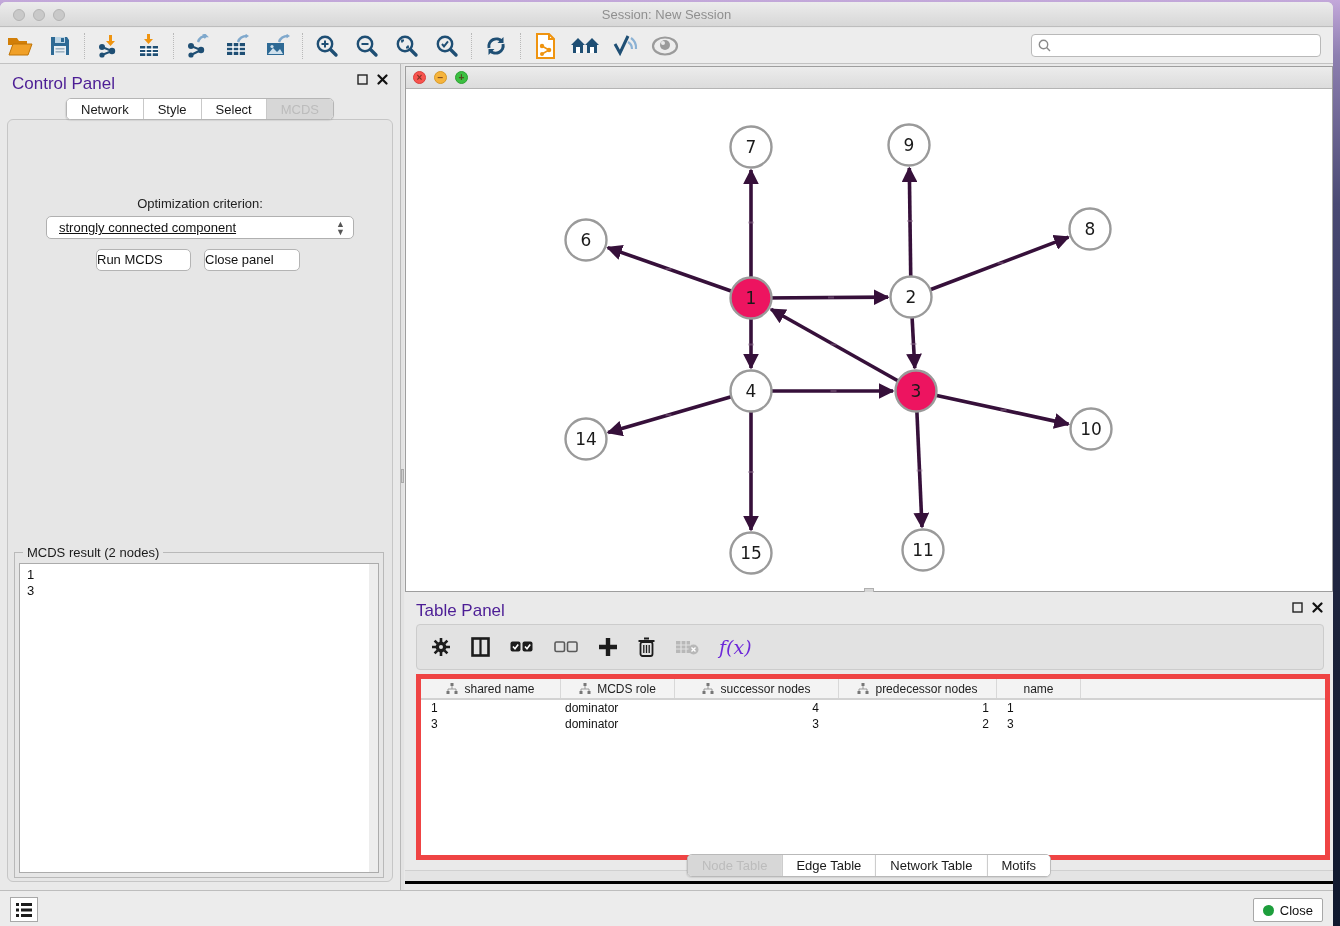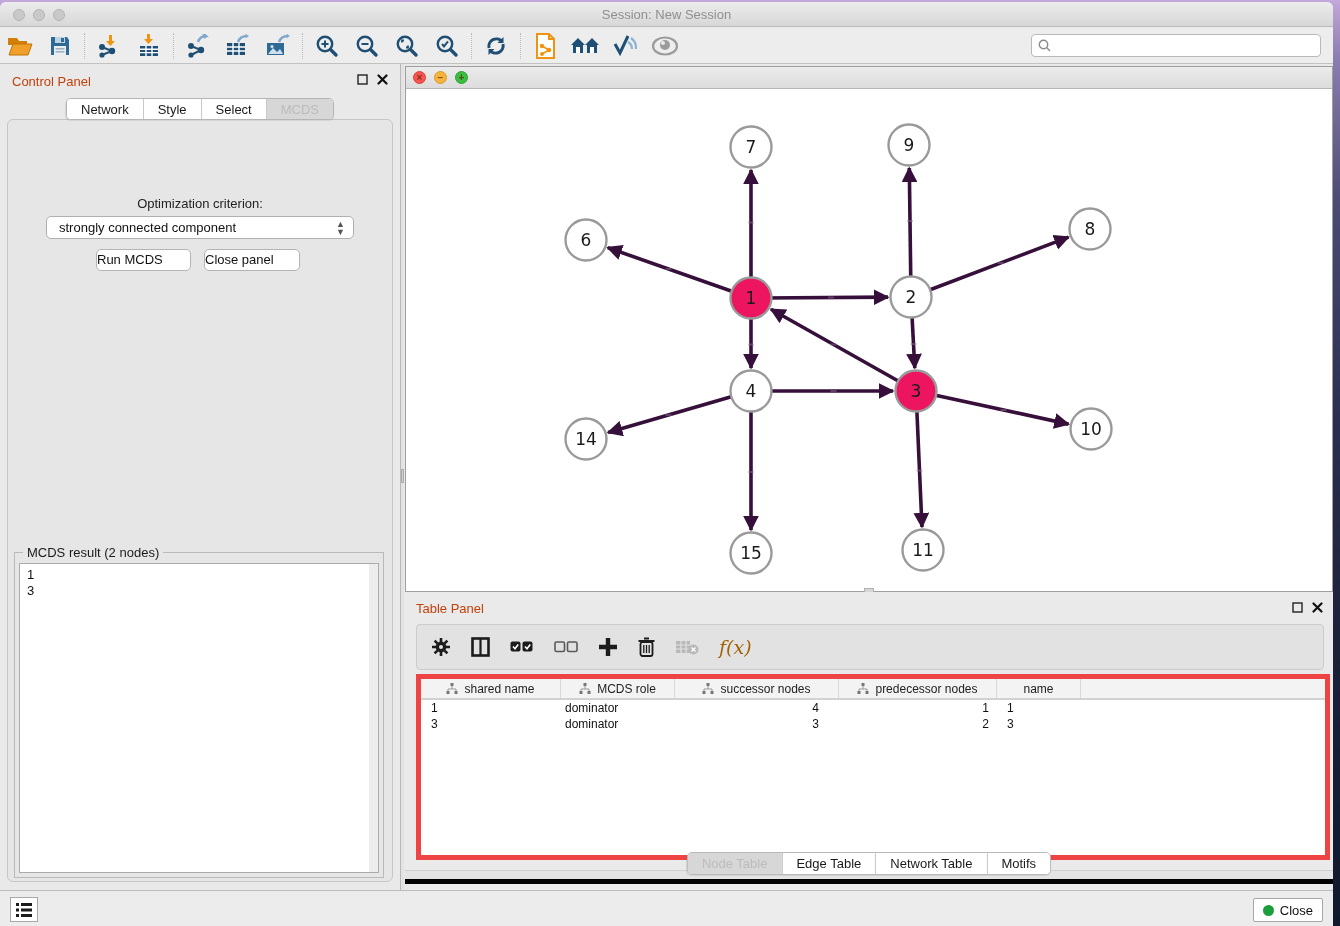--- a/index.html
+++ b/index.html
@@ -23,36 +23,36 @@
     background:#ededed; border-bottom:1px solid #c2c2c2; display:flex; align-items:center; }
   .tb-ico { width:40px; height:30px; display:flex; align-items:center; justify-content:center; }
   .tb-sep { width:1px; height:26px; border-left:1px dotted #b9b9b9; margin:0 4px; }
   .search-wrap { position:absolute; right:12px; top:6px; width:290px; height:23px; }
   .search-wrap input { width:100%; height:100%; border:1px solid #b9b9b9; border-radius:4px;
     background:#fff; padding-left:26px; font-size:12px; outline:none; }
   .search-wrap svg { position:absolute; left:7px; top:5px; }
 
   
   .cpanel { position:absolute; left:0; top:62px; width:400px; bottom:36px; background:#e9e9e9; }
-  .panel-head { position:absolute; left:12px; top:10px; font-size:13px; color:#c2410c; }
+  .panel-head { position:absolute; left:12px; top:10px; font-size:17px; color:#4c1d95; }
   .win-icos { position:absolute; top:10px; display:flex; gap:9px; align-items:center; }
   .cpanel .win-icos { right:12px; }
   .tabpane { position:absolute; left:7px; right:7px; top:55px; bottom:8px;
     background:#e6e6e6; border:1px solid #c6c6c6; border-radius:6px; }
   .seg-tabs { position:absolute; top:34px; left:50%; transform:translateX(-50%);
     display:flex; height:22px; border:1px solid #b5b5b5; border-radius:5px; overflow:hidden;
     background:#fff; z-index:3; box-shadow:0 1px 1px rgba(0,0,0,.08); }
   .seg-tab { padding:0 14px; font-size:13px; line-height:21px; color:#1a1a1a; background:#fff;
     border-left:1px solid #c9c9c9; white-space:nowrap; }
   .seg-tab:first-child { border-left:none; }
   .seg-tab.disabled { background:#d7d7d7; color:#bcbcbc; }
   .opt-label { position:absolute; left:0; right:0; top:76px; text-align:center; font-size:13px; color:#222; }
   .dropdown { position:absolute; left:38px; right:38px; top:96px; height:23px; background:#fff;
     border:1px solid #b0b0b0; border-radius:5px; font-size:13px; line-height:21px;
-    padding-left:12px; color:#111; }
+    padding-left:12px; color:#111;text-decoration:underline; }
   .dropdown .chev { position:absolute; right:8px; top:3px; font-size:9px; color:#555; line-height:8px; text-align:center; }
   .btn { position:absolute; top:129px; height:22px; background:#fff; border:1px solid #b4b4b4;
     border-radius:5px; font-size:13px; text-align:left; line-height:20px; color:#111; }
   .resultbox { position:absolute; left:6px; right:8px; top:432px; bottom:3px;
     border:1px solid #b9b9b9; }
   .resultbox .legend { position:absolute; left:8px; top:-8px; background:#e6e6e6; padding:0 4px;
     font-size:13px; color:#1a1a1a; }
   .resultbox .inner { position:absolute; left:4px; right:4px; top:10px; bottom:4px; background:#fff;
     border:1px solid #ababab; font-size:13px; color:#111; padding:3px 0 0 7px; line-height:16px; }
   .resultbox .track { position:absolute; right:0; top:0; bottom:0; width:9px; background:#ededed; }
@@ -73,32 +73,32 @@
   .net-title { position:absolute; left:0; right:0; top:3px; text-align:center; font-size:13px; color:#222; }
   .canvas { position:absolute; left:0; top:22px; right:0; bottom:0; background:#fff; }
   .hgrip { position:absolute; left:458px; bottom:-3px; width:10px; height:6px; background:#d6d6d6; border:1px solid #b0b0b0; }
 
   
   .tpanel { position:absolute; left:405px; top:590px; width:928px; bottom:36px; background:#eaeaea; }
   .tpanel .panel-head { left:11px; top:9px; }
   .tpanel .win-icos { right:10px; }
   .ttoolbar { position:absolute; left:11px; right:9px; top:32px; height:46px; background:#e2e2e2;
     border:1px solid #cccccc; border-radius:4px; display:flex; align-items:center; padding-left:14px; gap:20px; }
-  .fx { font-family:"DejaVu Serif", serif; font-style:italic; font-size:19px; color:#a16207; }
+  .fx { font-family:"DejaVu Serif", serif; font-style:italic; font-size:19px; color:#6d28d9; }
   .ttable { position:absolute; left:11px; right:3px; top:82px; height:186px; background:#ffffff;
     border:5px solid #ef4444; font-size:12px; }
   .thead { display:flex; height:21px; background:#f3f3f3; border-bottom:2px solid #d2d2d2; color:#222; }
   .th { display:flex; align-items:center; justify-content:center; gap:6px; border-right:1px solid #d8d8d8; }
   .trow { display:flex; height:16px; color:#111; align-items:center; }
   .td { overflow:hidden; white-space:nowrap; }
   .c0{width:140px;} .c1{width:114px;} .c2{width:164px;} .c3{width:158px;} .c4{width:84px;}
   .td.c0{padding-left:10px;} .td.c1{padding-left:4px;} .td.c2{text-align:right;padding-right:20px;}
   .td.c3{text-align:right;padding-right:8px;} .td.c4{padding-left:10px;}
   .btabs-strip { position:absolute; left:0; right:0; bottom:6px; height:14px; background:#e4e4e4;
-    border-top:1px solid #d0d0d0; border-bottom:5px solid #000000; }
+    border-top:1px solid #d0d0d0; border-bottom:3px solid #000000; }
   .btabs { position:absolute; left:50%; bottom:4px; transform:translateX(-50%); display:flex; height:23px;
     border:1px solid #b9b9b9; border-radius:5px; overflow:hidden; background:#fff; box-shadow:0 1px 1px rgba(0,0,0,.08); }
 
   
   .statusbar { position:absolute; left:0; bottom:0; width:100%; height:36px; background:#ececec;
     border-top:1px solid #bdbdbd; }
   .list-btn { position:absolute; left:10px; top:6px; width:28px; height:25px; background:#fff;
     border:1px solid #a8a8a8; display:flex; align-items:center; justify-content:center; }
   .mem-btn { position:absolute; right:10px; top:7px; height:24px; background:#fff; border:1px solid #a8a8a8;
     border-radius:2px; display:flex; align-items:center; gap:6px; padding:0 9px; font-size:13px; color:#111; }

